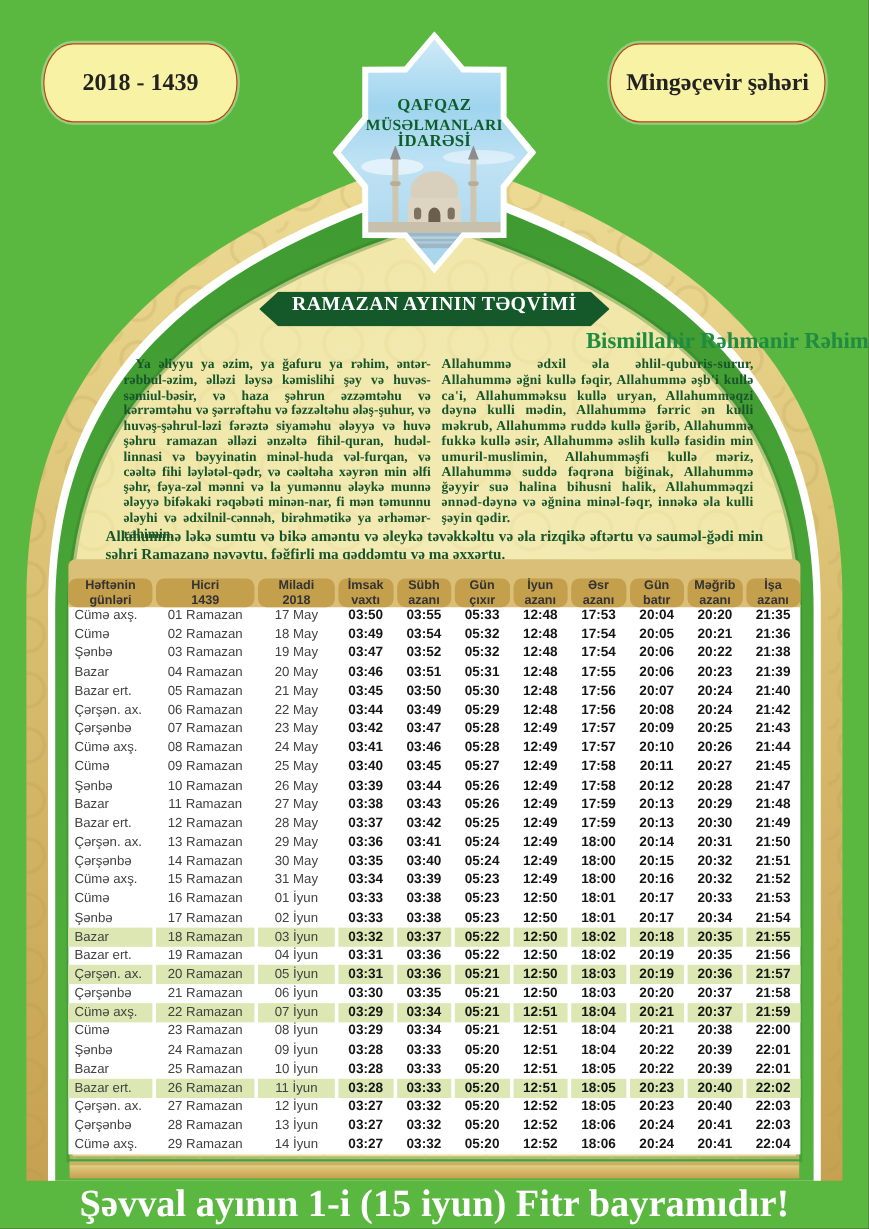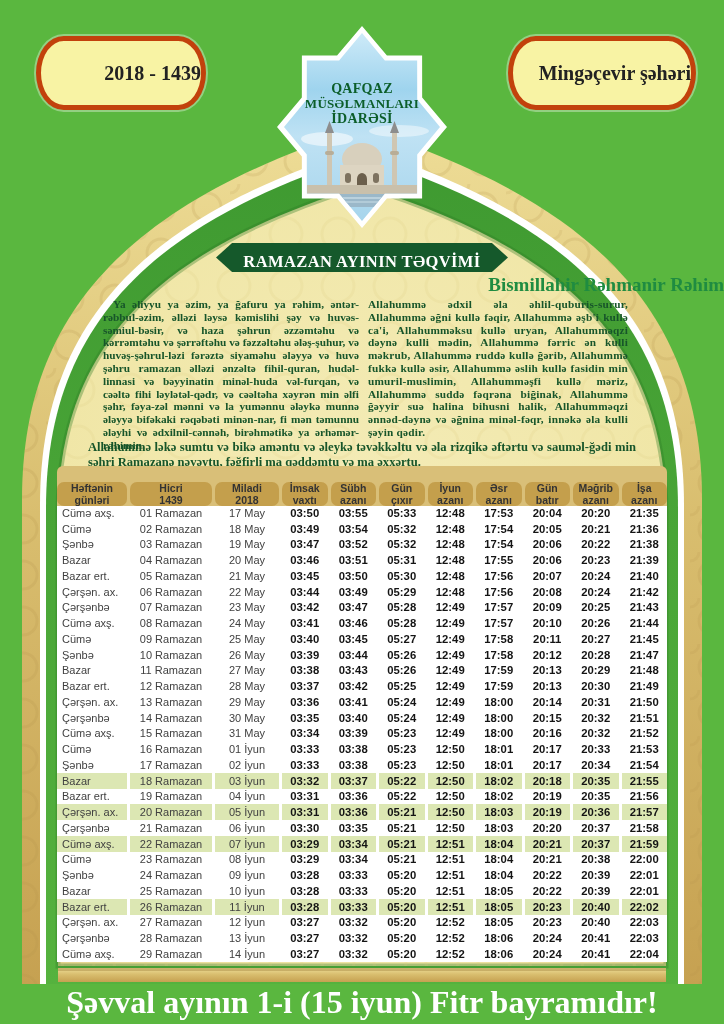--- a/index.html
+++ b/index.html
@@ -1,43 +1,43 @@
 <!DOCTYPE html>
 <html><head>
 <meta charset="utf-8">
 <style>
   html,body{margin:0;padding:0;background:#444;}
   .canvas{position:relative;width:724px;height:1024px;background:#5ab73f;overflow:hidden;
           font-family:"Liberation Serif",serif;}
   .arch-bg{position:absolute;left:0;top:0;width:724px;height:1024px;}
 
   
-  .badge{position:absolute;top:36px;height:64px;background:#f8f3a4;border:5px solid #c2410c;
-         border-radius:30px 30px 30px 30px/40px 40px 40px 40px;display:flex;align-items:center;justify-content:flex-end;
+  .badge{position:absolute;top:36px;height:64px;background:#f8f3a4;border:1px solid #c2410c;
+         border-radius:30px 30px 30px 30px/40px 40px 40px 40px;display:flex;align-items:center;justify-content:center;
          box-shadow:0 0 0 2px rgba(255,255,255,.35);}
   .badge-left{left:36px;width:160px;}
   .badge-right{left:508px;width:178px;}
   .badge span{font-weight:bold;font-size:20px;color:#222;}
 
   
   .star{position:absolute;left:277px;top:26px;width:170px;height:202px;
         clip-path:polygon(50% 0%,64.66% 14.61%,85.36% 14.64%,85.39% 35.34%,100% 50%,85.39% 64.66%,85.36% 85.36%,64.66% 85.39%,50% 100%,35.34% 85.39%,14.64% 85.36%,14.61% 64.66%,0% 50%,14.61% 35.34%,14.64% 14.64%,35.34% 14.61%);
         background:#ffffff;}
   .star-inner{position:absolute;left:7px;top:7px;right:7px;bottom:7px;
         clip-path:polygon(50% 0%,64.66% 14.61%,85.36% 14.64%,85.39% 35.34%,100% 50%,85.39% 64.66%,85.36% 85.36%,64.66% 85.39%,50% 100%,35.34% 85.39%,14.64% 85.36%,14.61% 64.66%,0% 50%,14.61% 35.34%,14.64% 14.64%,35.34% 14.61%);
         background:linear-gradient(180deg,#cdeaf8 0%,#9fd4ee 30%,#bfe2f4 55%,#a7d5ec 100%);}
   .emblem-text{position:absolute;top:48px;left:0;right:0;text-align:center;color:#0c5e2a;
         font-weight:bold;line-height:15px;font-size:14px;letter-spacing:.3px;}
   .emblem-text .l2{font-size:13px;}
   .mosque{position:absolute;bottom:14px;left:50%;transform:translateX(-50%);}
 
   
   .ribbon{position:absolute;left:216px;top:243px;width:292px;height:29px;background:#15592b;
           clip-path:polygon(0 50%,5.5% 0,94.5% 0,100% 50%,94.5% 100%,5.5% 100%);
-          display:flex;align-items:flex-end;justify-content:center;}
+          display:flex;align-items:flex-start;justify-content:center;}
   .ribbon span{color:#fff;font-weight:bold;font-size:16.5px;letter-spacing:.4px;}
   .bismillah{position:absolute;left:0;top:274px;width:724px;text-align:right;
              color:#1f8c41;font-weight:bold;font-size:19px;}
 
   
   .para{position:absolute;color:#17552a;font-weight:bold;font-size:11.3px;line-height:12.8px;
         text-align:justify;}
   .para-left{left:103px;top:298px;width:256px;text-indent:10px;}
   .para-right{left:368px;top:298px;width:260px;letter-spacing:.2px;}
   .para-mid{left:88px;top:440px;width:548px;font-size:12.6px;line-height:14.5px;}

